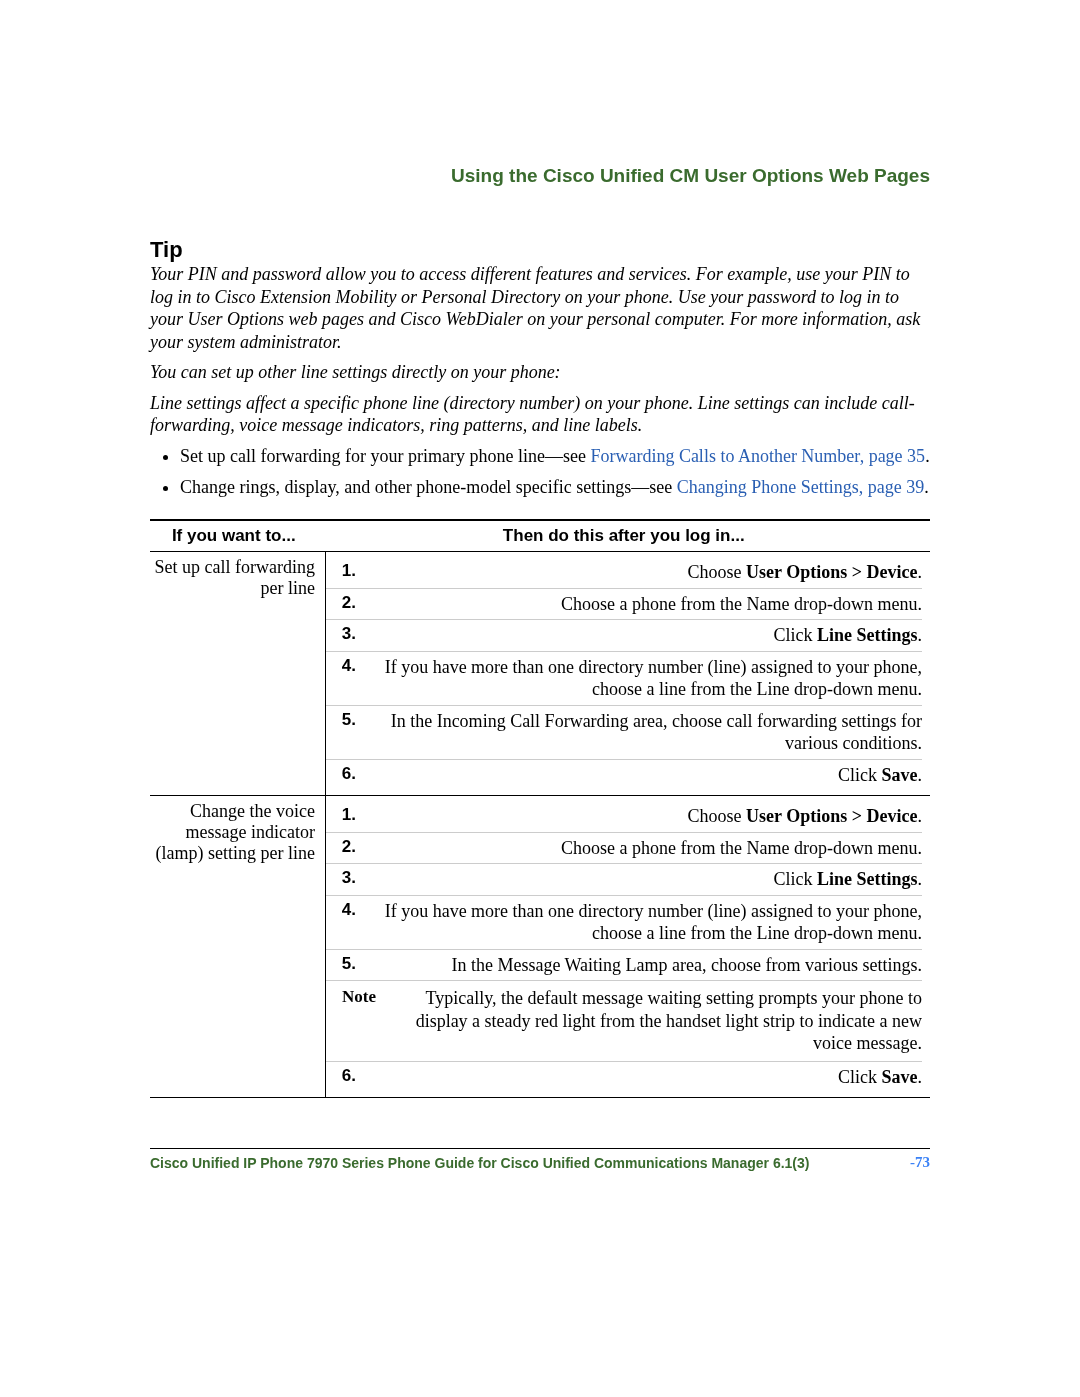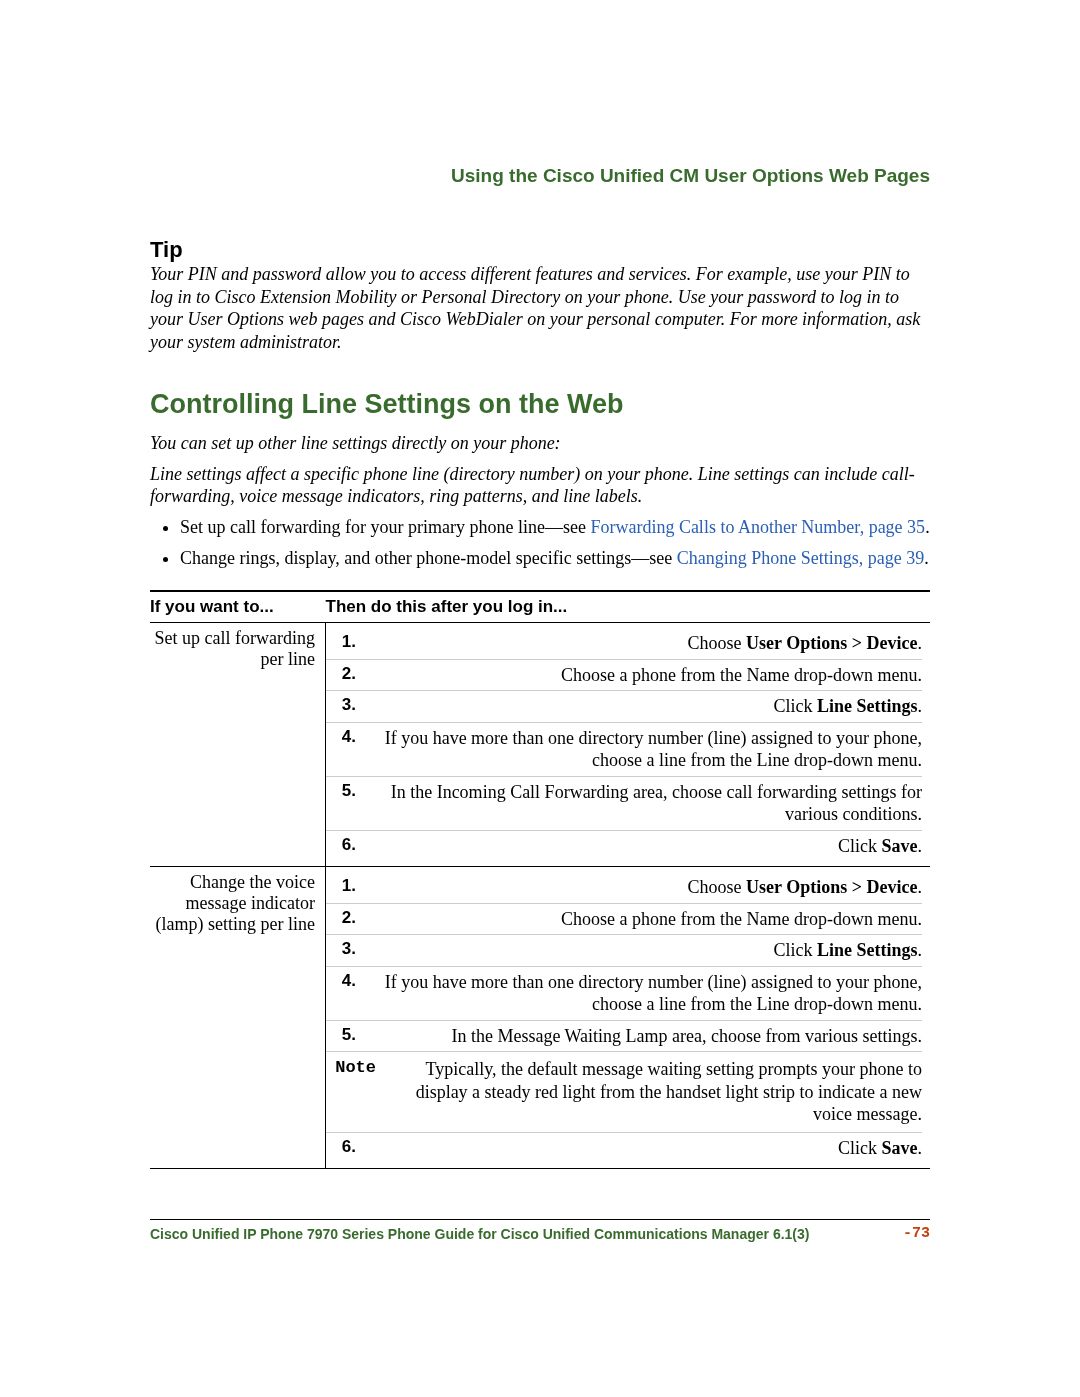--- a/index.html
+++ b/index.html
@@ -53,21 +53,21 @@
   .link {
     color: #2a5fb3;
   }
   table.proc {
     border-collapse: collapse;
     width: 100%;
     margin-top: 20px;
     font-size: 18px;
   }
   table.proc th {
-    text-align: left;
+    text-align: center;
     font-family: Arial, Helvetica, sans-serif;
     font-weight: bold;
     font-size: 17px;
     border-top: 2px solid #000;
     border-bottom: 1px solid #000;
     padding: 5px 8px 5px 0;
     margin-top: 20px;
   }
   table.proc td {
     vertical-align: top;
@@ -101,21 +101,21 @@
   }
   .step-text b {
     font-family: Georgia, serif;
   }
   .note-row {
     display: flex;
     padding: 6px 0;
     border-bottom: 1px solid #ccc;
   }
   .note-label {
-    font-family: Liberation Mono, monospace;
+    font-family: Liberation Serif, serif;
     font-weight: bold;
     font-size: 17px;
     width: 50px;
     flex-shrink: 0;
   }
   .note-text {
     flex: 1;
     line-height: 1.25;
   }
   .footer {
@@ -126,37 +126,36 @@
     border-top: 1px solid #000;
     padding-top: 5px;
   }
   .footer-left {
     font-family: Arial, Helvetica, sans-serif;
     font-weight: bold;
     font-size: 14px;
     color: #3a6b2e;
   }
   .footer-right {
-    font-family: Liberation Mono, monospace;
+    font-family: Liberation Serif, serif;
     font-weight: bold;
     font-size: 15px;
-    color: #c2410c;
+    color: #3b82f6;
   }
 </style>
 </head>
 <body>
 
 <div class="page">
 
   <div class="header-right">Using the Cisco Unified CM User Options Web Pages</div>
 
   <div class="tip-label">Tip</div>
   <p class="body">Your PIN and password allow you to access different features and services. For example, use your PIN to log in to Cisco Extension Mobility or Personal Directory on your phone. Use your password to log in to your User Options web pages and Cisco WebDialer on your personal computer. For more information, ask your system administrator.</p>
 
-  <h2 class="section">Controlling Line Settings on the Web</h2>
 
   <p class="body">You can set up other line settings directly on your phone:</p>
   <p class="body">Line settings affect a specific phone line (directory number) on your phone. Line settings can include call-forwarding, voice message indicators, ring patterns, and line labels.</p>
 
   <ul class="bullets">
     <li>
       <span>Set up call forwarding for your primary phone line—see </span><span class="link">Forwarding Calls to Another Number, page 35</span><span>.</span>
     </li>
     <li>
       <span>Change rings, display, and other phone-model specific settings—see </span><span class="link">Changing Phone Settings, page 39</span><span>.</span>

